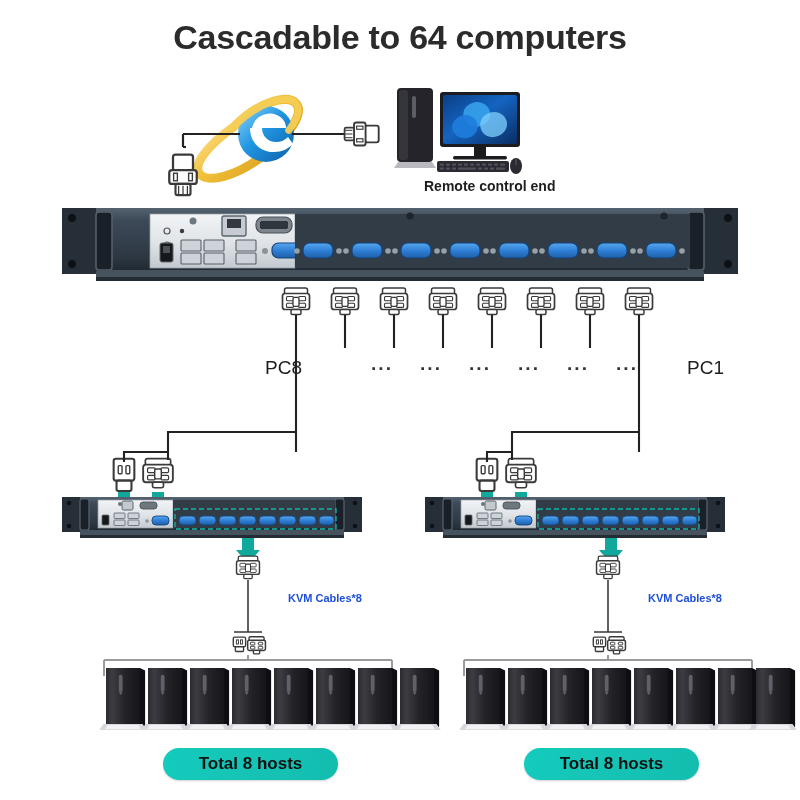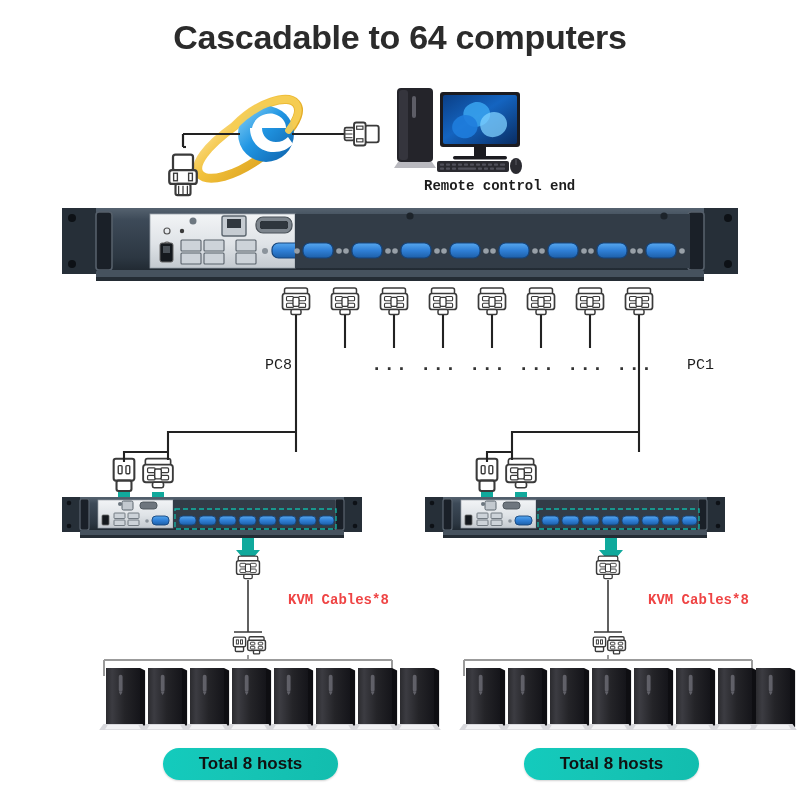--- a/index.html
+++ b/index.html
@@ -32,29 +32,29 @@
     font-size: 34px;
     font-weight: 700;
     letter-spacing: -0.3px;
     color: #2b2b2b;
     font-family: "Liberation Sans", sans-serif;
   }
 
   
   .label {
     position: absolute;
-    font-family: Liberation Mono, monospace;
+    font-family: Liberation Sans, sans-serif;
     color: #1d1d1d;
     white-space: nowrap;
     padding-left: 32px;
   }
   .lbl-remote { font-size: 14px; font-weight: 600; }
-  .lbl-pc     { font-size: 15px; font-weight: 400; }
+  .lbl-pc     { font-size: 19px; font-weight: 400; }
   .lbl-dots   { font-size: 19px; font-weight: 700; letter-spacing: 1px; color:#333; }
-  .lbl-kvm    { font-size: 14px; font-weight: 700; color:#ef4444; }
+  .lbl-kvm    { font-size: 11px; font-weight: 700; color:#1d4ed8; }
 
   
   .pill {
     position: absolute;
     height: 32px;
     border-radius: 18px;
     background: linear-gradient(100deg,#13cbbd 0%, #16c5b6 40%, #12bdae 100%);
     color: #111;
     font-size: 17px;
     font-weight: 700;

